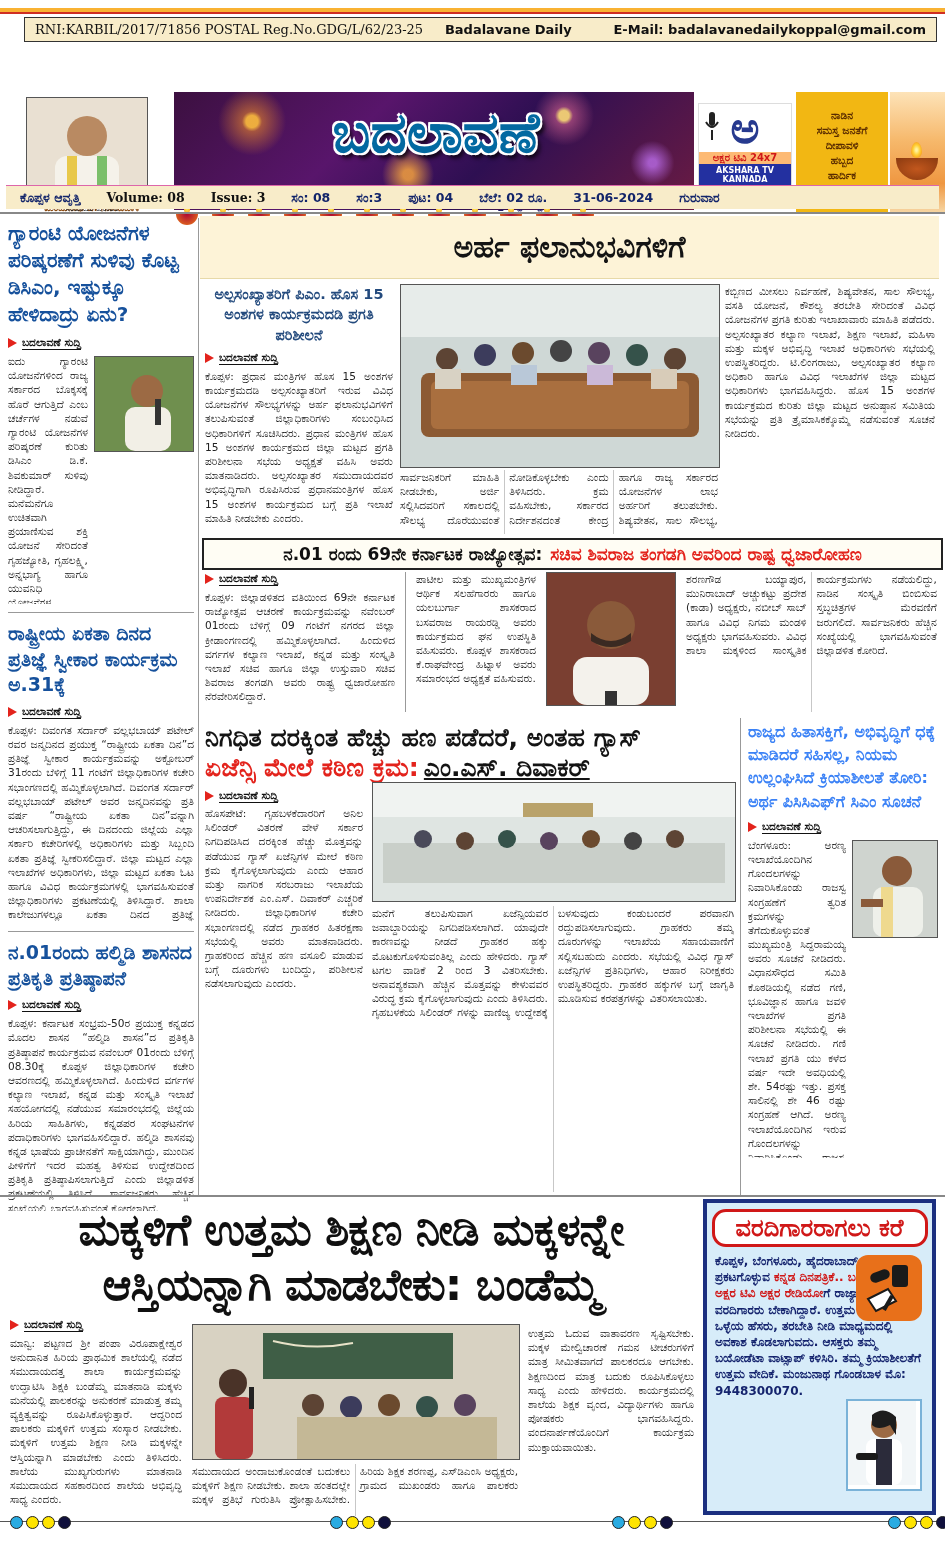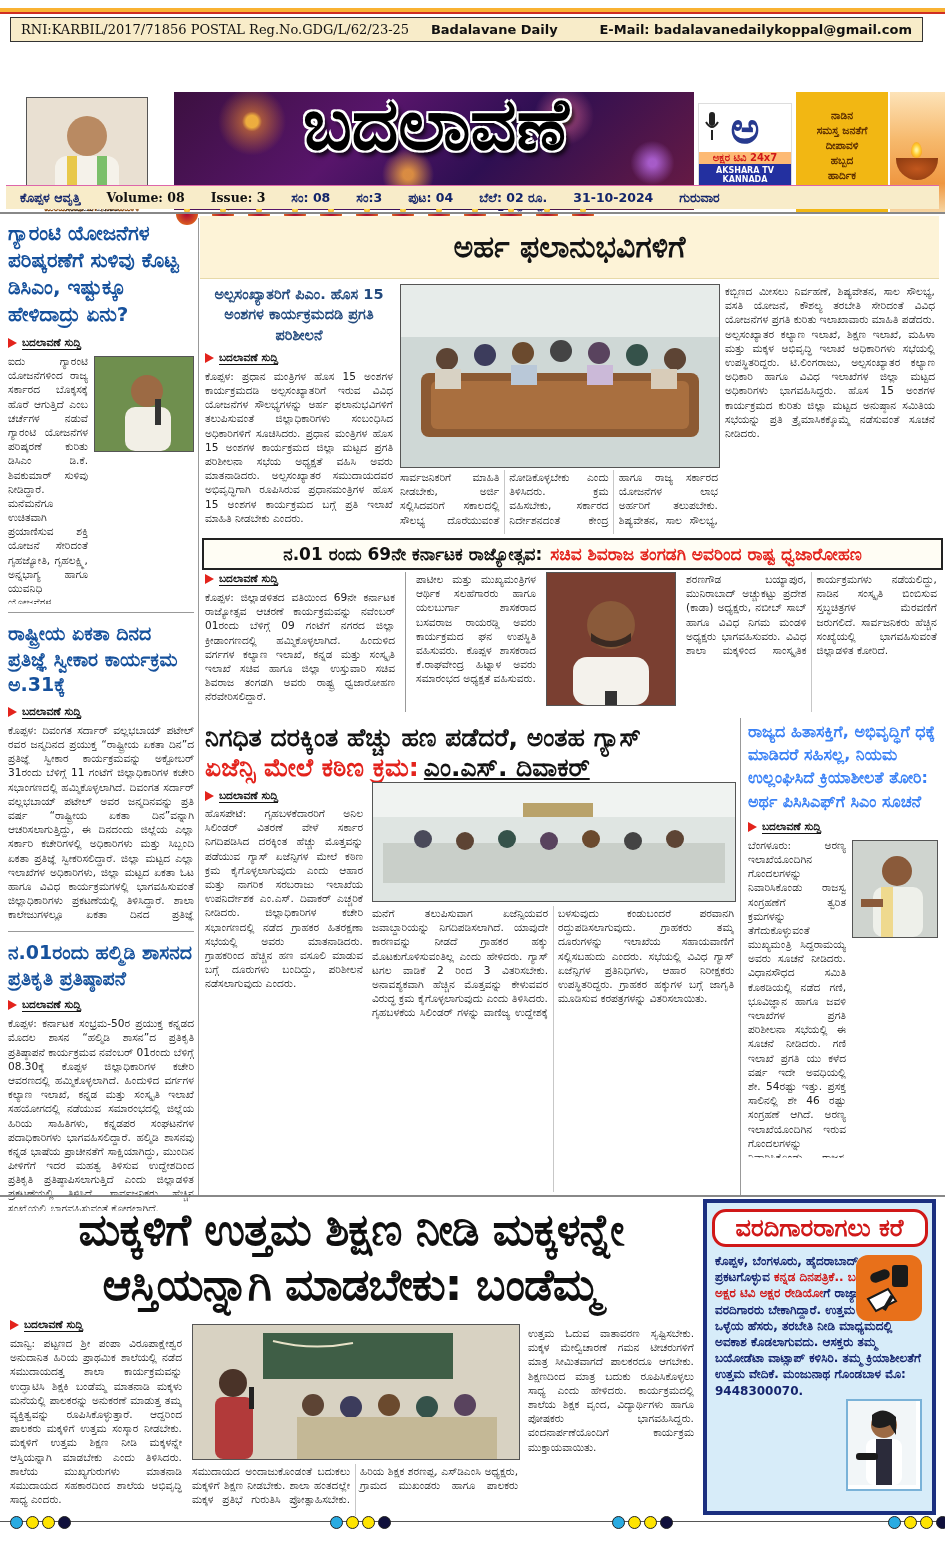--- a/index.html
+++ b/index.html
@@ -1,40 +1,40 @@
 <!DOCTYPE html>
 <html><head>
 <meta charset="utf-8">
 <style>
   html,body{margin:0;padding:0;background:#e8e8e8;}
   .page{position:relative;width:945px;height:1542px;margin:0 auto;background:#ffffff;
         font-family:"DejaVu Sans","Liberation Sans",sans-serif;overflow:hidden;}
   .abs{position:absolute;}
   
   .top-rule{left:0;top:8px;width:945px;height:4px;background:#f9b233;border-bottom:2px solid #cf2e23;}
-  .top-bar{left:10px;top:17px;width:913px;height:25px;background:#f8ecc9;border:1px solid #333;
+  .top-bar{left:24px;top:17px;width:913px;height:25px;background:#f8ecc9;border:1px solid #333;
            display:flex;align-items:center;justify-content:space-between;padding:0 10px;box-sizing:border-box;}
   .top-bar .t1{font-size:13px;color:#111;font-family:"DejaVu Serif","Liberation Serif",serif;}
   .top-bar .t2{font-size:13px;font-weight:bold;color:#111;}
   .top-bar .t3{font-size:13px;font-weight:bold;color:#111;margin-left:20px;}
   
   .masthead{left:6px;top:45px;width:933px;height:140px;background:#fff;}
   .editor-box{left:20px;top:52px;width:120px;height:103px;border:1px solid #caa;
               background:linear-gradient(180deg,#efe6da 0%,#dcd2c4 55%,#b9a893 100%);overflow:hidden;}
   .editor-name{left:6px;top:157px;width:160px;font-size:10px;font-weight:bold;color:#8a4a10;text-align:center;}
   .editor-role{left:6px;top:158px;width:160px;font-size:9px;color:#222;text-align:center;}
   .fireworks{left:168px;top:47px;width:520px;height:118px;
      background:
        radial-gradient(circle at 15% 25%, rgba(255,190,60,.9) 0 6px, rgba(255,150,40,.5) 10px, transparent 34px),
        radial-gradient(circle at 75% 20%, rgba(255,220,120,.9) 0 5px, rgba(255,120,160,.45) 9px, transparent 30px),
        radial-gradient(circle at 45% 70%, rgba(255,170,60,.8) 0 5px, transparent 26px),
        radial-gradient(circle at 92% 60%, rgba(200,120,255,.7) 0 4px, transparent 22px),
        linear-gradient(135deg,#3c1040 0%,#58156b 35%,#2e0f52 60%,#6b1b43 100%);}
-  .mast-title{left:170px;top:24px;width:520px;height:110px;display:flex;align-items:center;justify-content:center;
-     font-size:72px;font-weight:bold;color:#000000;
+  .mast-title{left:170px;top:33px;width:520px;height:110px;display:flex;align-items:center;justify-content:center;
+     font-size:56px;font-weight:bold;color:#0369a1;
      text-shadow:-2px -2px 0 #fff,2px -2px 0 #fff,-2px 2px 0 #fff,2px 2px 0 #fff,4px 5px 4px rgba(0,0,0,.8);}
   .mast-sub{left:200px;top:152px;width:480px;display:flex;gap:20px;align-items:center;}
   .mast-sub .w-label{font-size:10px;font-weight:bold;color:#5a2d00;}
   .mast-sub .w-url{font-size:12px;font-weight:bold;color:#1a2c6b;}
   .mast-sub .tag{font-size:11px;font-weight:bold;color:#201a66;}
   .diya-row{left:170px;top:168px;width:520px;display:flex;gap:14px;}
   .diya{width:22px;height:12px;background:radial-gradient(ellipse at 50% 0%,#a03, #d95b20 70%);
         border-radius:0 0 22px 22px;position:relative;}
   .diya:before{content:"";position:absolute;left:8px;top:-8px;width:6px;height:8px;border-radius:50% 50% 50% 50%/60% 60% 40% 40%;
         background:radial-gradient(#ffe95e,#f59d15);}
@@ -178,21 +178,21 @@
   </div>
 
   <div class="abs issue-line">
     <span>ಕೊಪ್ಪಳ ಆವೃತ್ತಿ</span>
     <span class="en">Volume: 08</span>
     <span class="en">Issue: 3</span>
     <span>ಸಂ: 08</span>
     <span>ಸಂ:3</span>
     <span>ಪುಟ: 04</span>
     <span>ಬೆಲೆ: 02 ರೂ.</span>
-    <span>31-10-2024</span>
+    <span>31-06-2024</span>
     <span>ಗುರುವಾರ</span>
   </div>
   <div class="abs hr-main"></div>
 
   <div class="abs" style="left:8px;top:220px;width:186px;">
     <div class="hl-blue">ಗ್ಯಾರಂಟಿ ಯೋಜನೆಗಳ ಪರಿಷ್ಕರಣೆಗೆ ಸುಳಿವು ಕೊಟ್ಟ ಡಿಸಿಎಂ, ಇಷ್ಟುಕ್ಕೂ ಹೇಳಿದಾದ್ರು ಏನು?</div>
     <div class="byline" style="margin:8px 0 4px;">
       <span class="tri"></span>
       <span class="bl">ಬದಲಾವಣೆ ಸುದ್ದಿ</span>
     </div>

